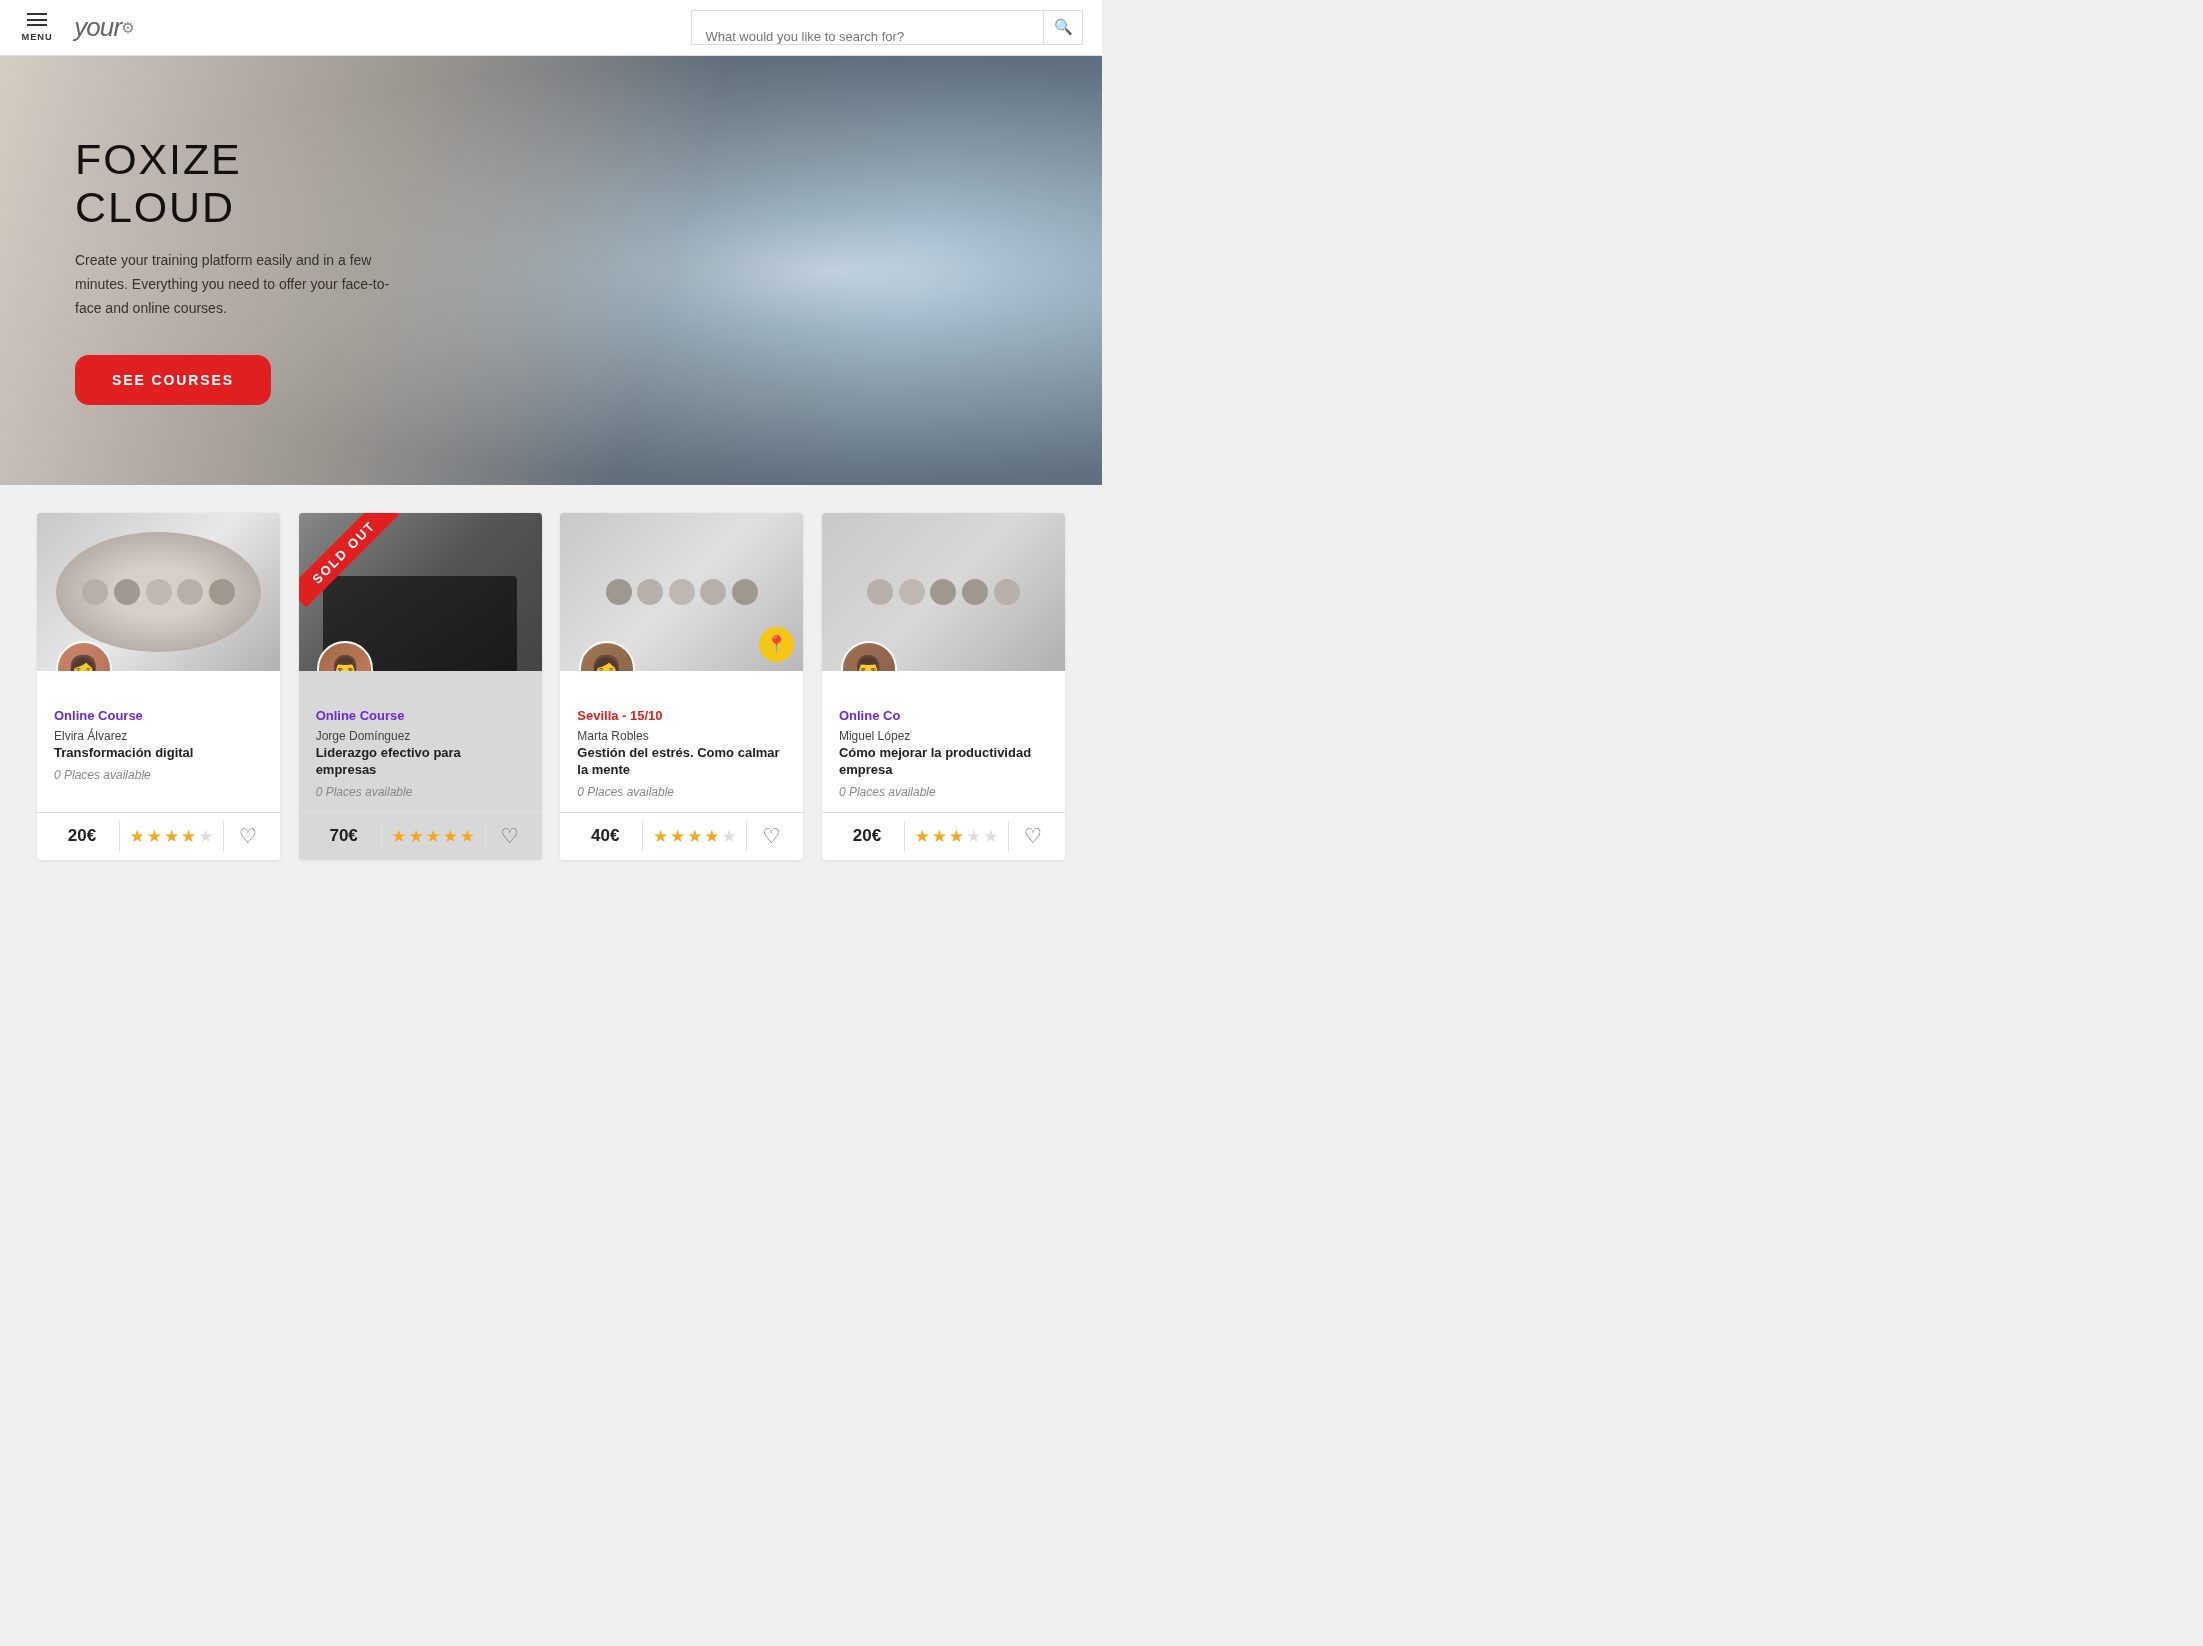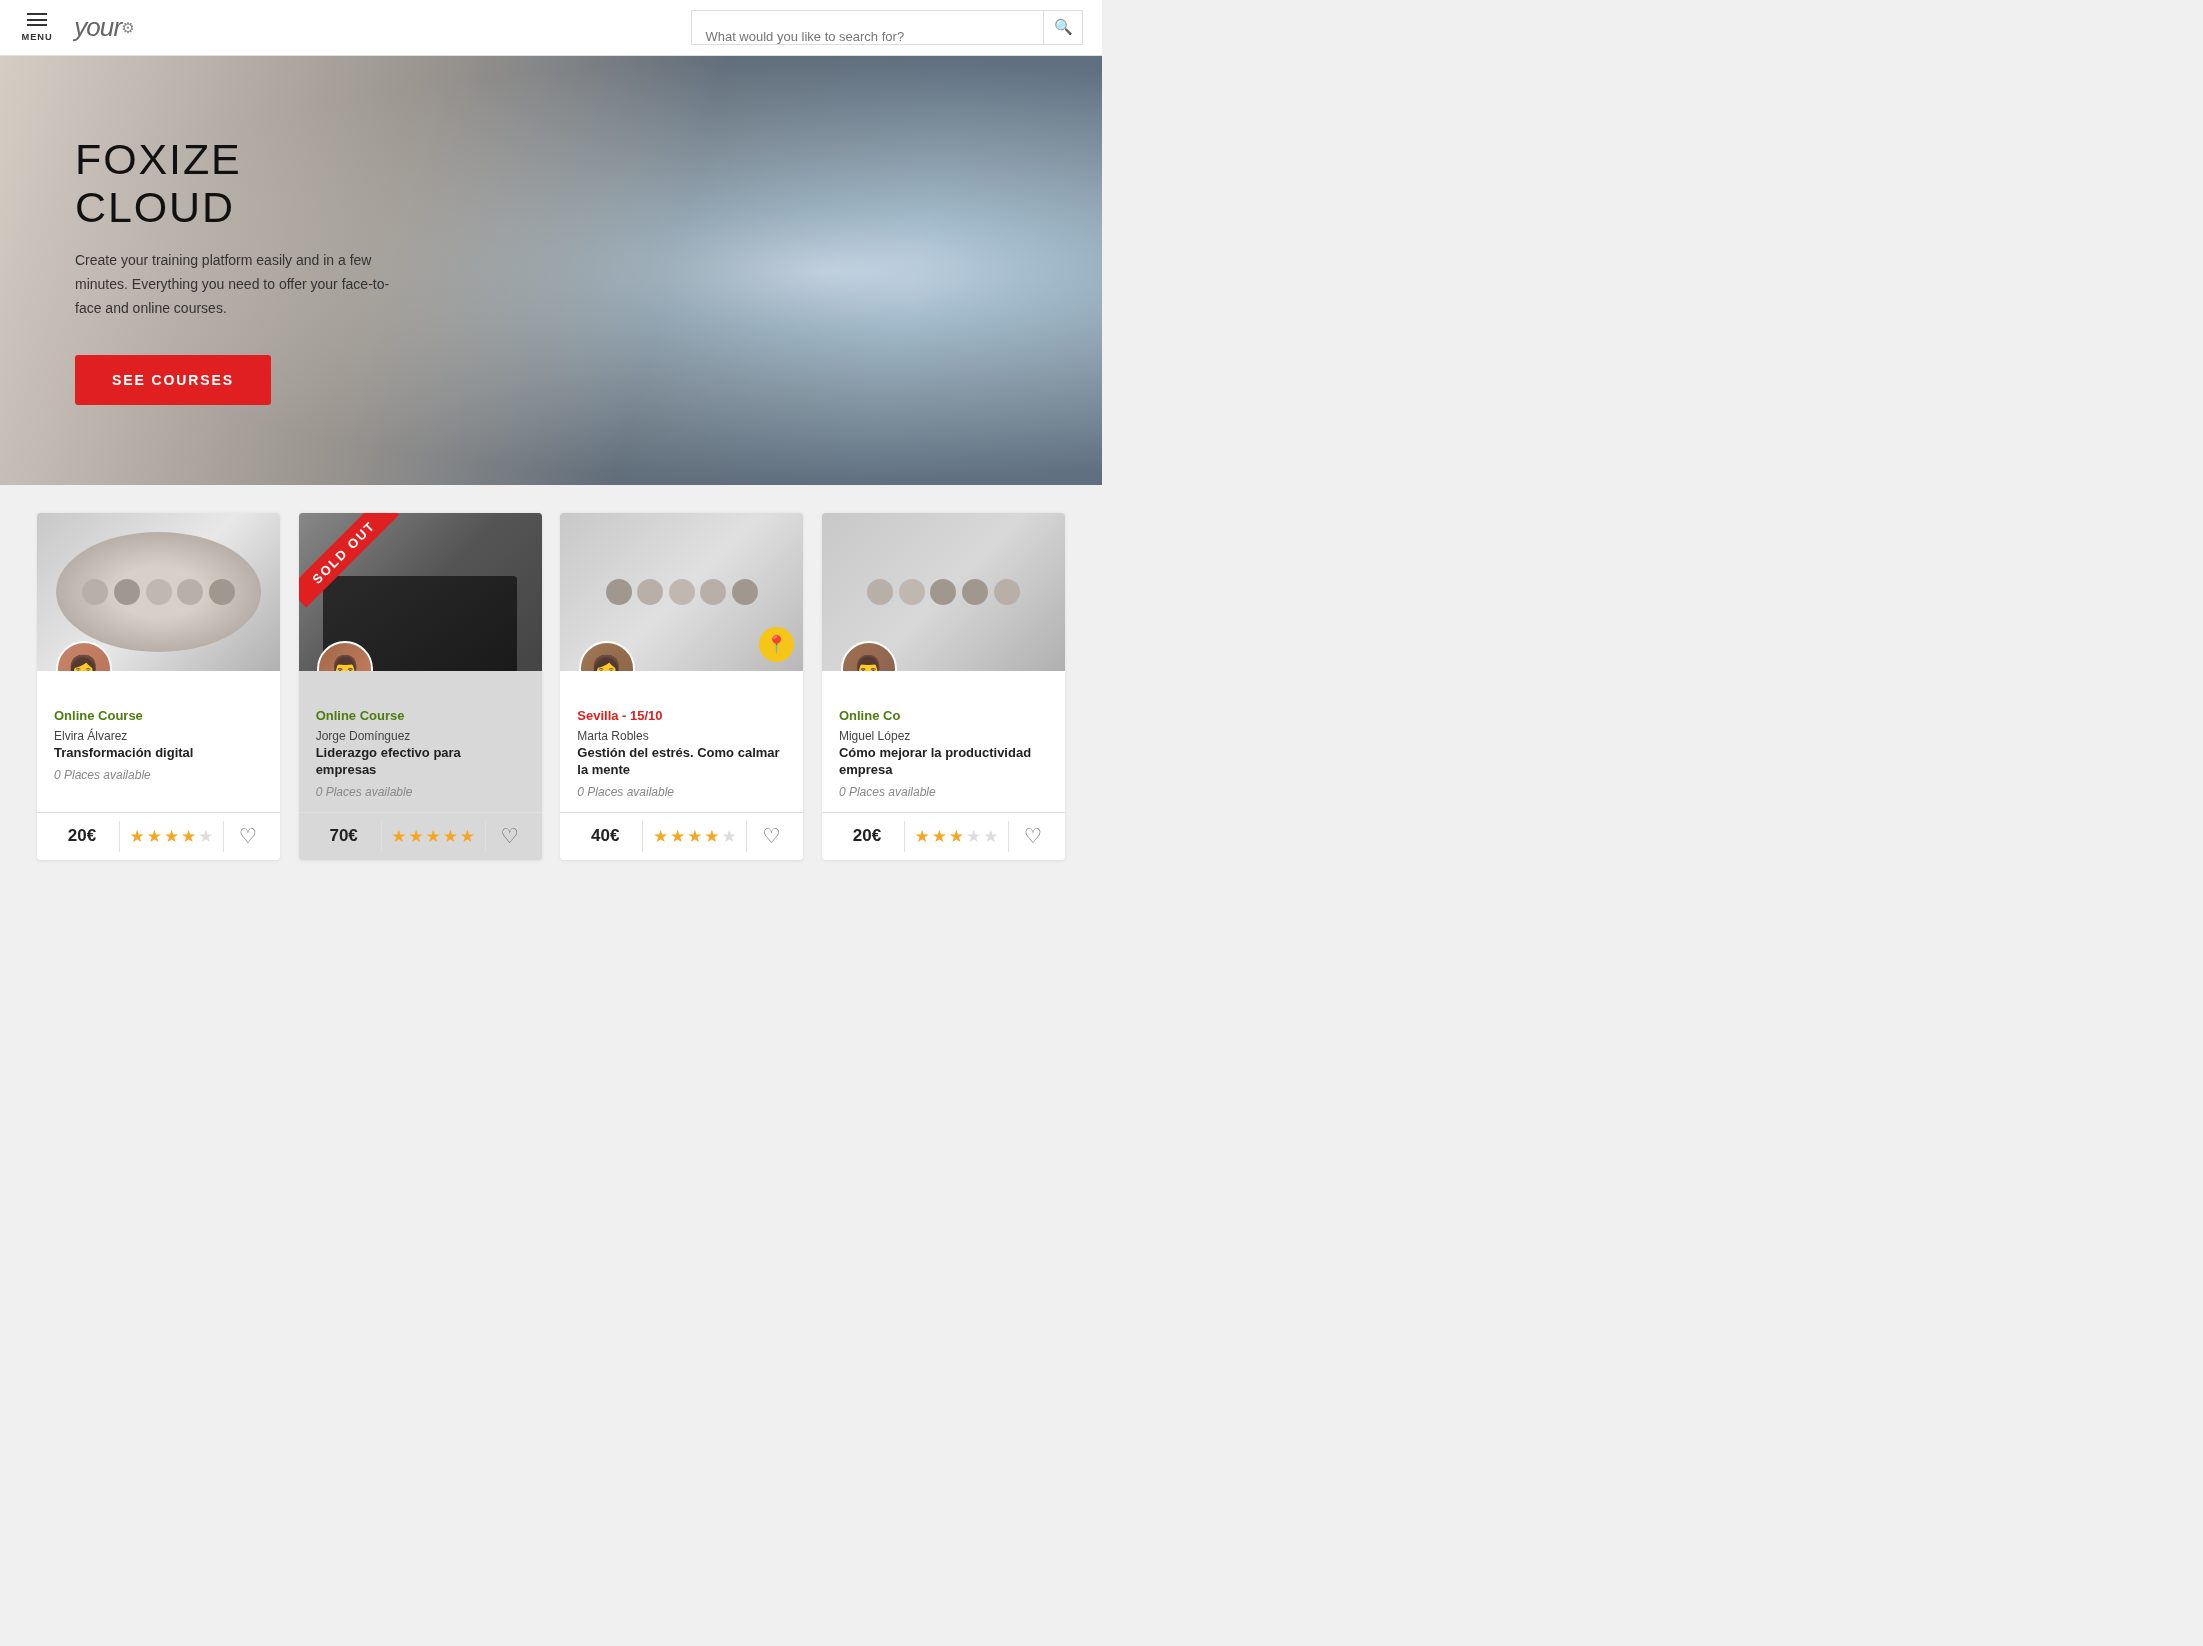--- a/index.html
+++ b/index.html
@@ -128,21 +128,21 @@
     .see-courses-btn {
       background: #e02020;
       color: #fff;
       border: none;
       padding: 17px 37px;
       font-size: 14px;
       font-weight: 700;
       letter-spacing: 1.9px;
       text-transform: uppercase;
       cursor: pointer;
-      border-radius: 3px;
+      border-radius: 14px;
     }
 
     
     .courses-section {
       background: #f0f0f0;
       padding: 28px 37px;
     }
     .courses-grid {
       display: grid;
       grid-template-columns: repeat(4, 1fr);
@@ -247,21 +247,21 @@
 
     .card-body {
       padding: 37px 17px 13px 17px;
       flex: 1;
     }
     .course-type {
       font-size: 13px;
       font-weight: 700;
       margin-bottom: 5.6px;
     }
-    .online-course { color: #4d7c0f; }
+    .online-course { color: #6d28d9; }
     .sevilla-course { color: #e02020; }
     .instructor-name {
       font-size: 12px;
       color: #444;
       margin-bottom: 2.8px;
     }
     .course-title {
       font-size: 13px;
       font-weight: 700;
       color: #222;

